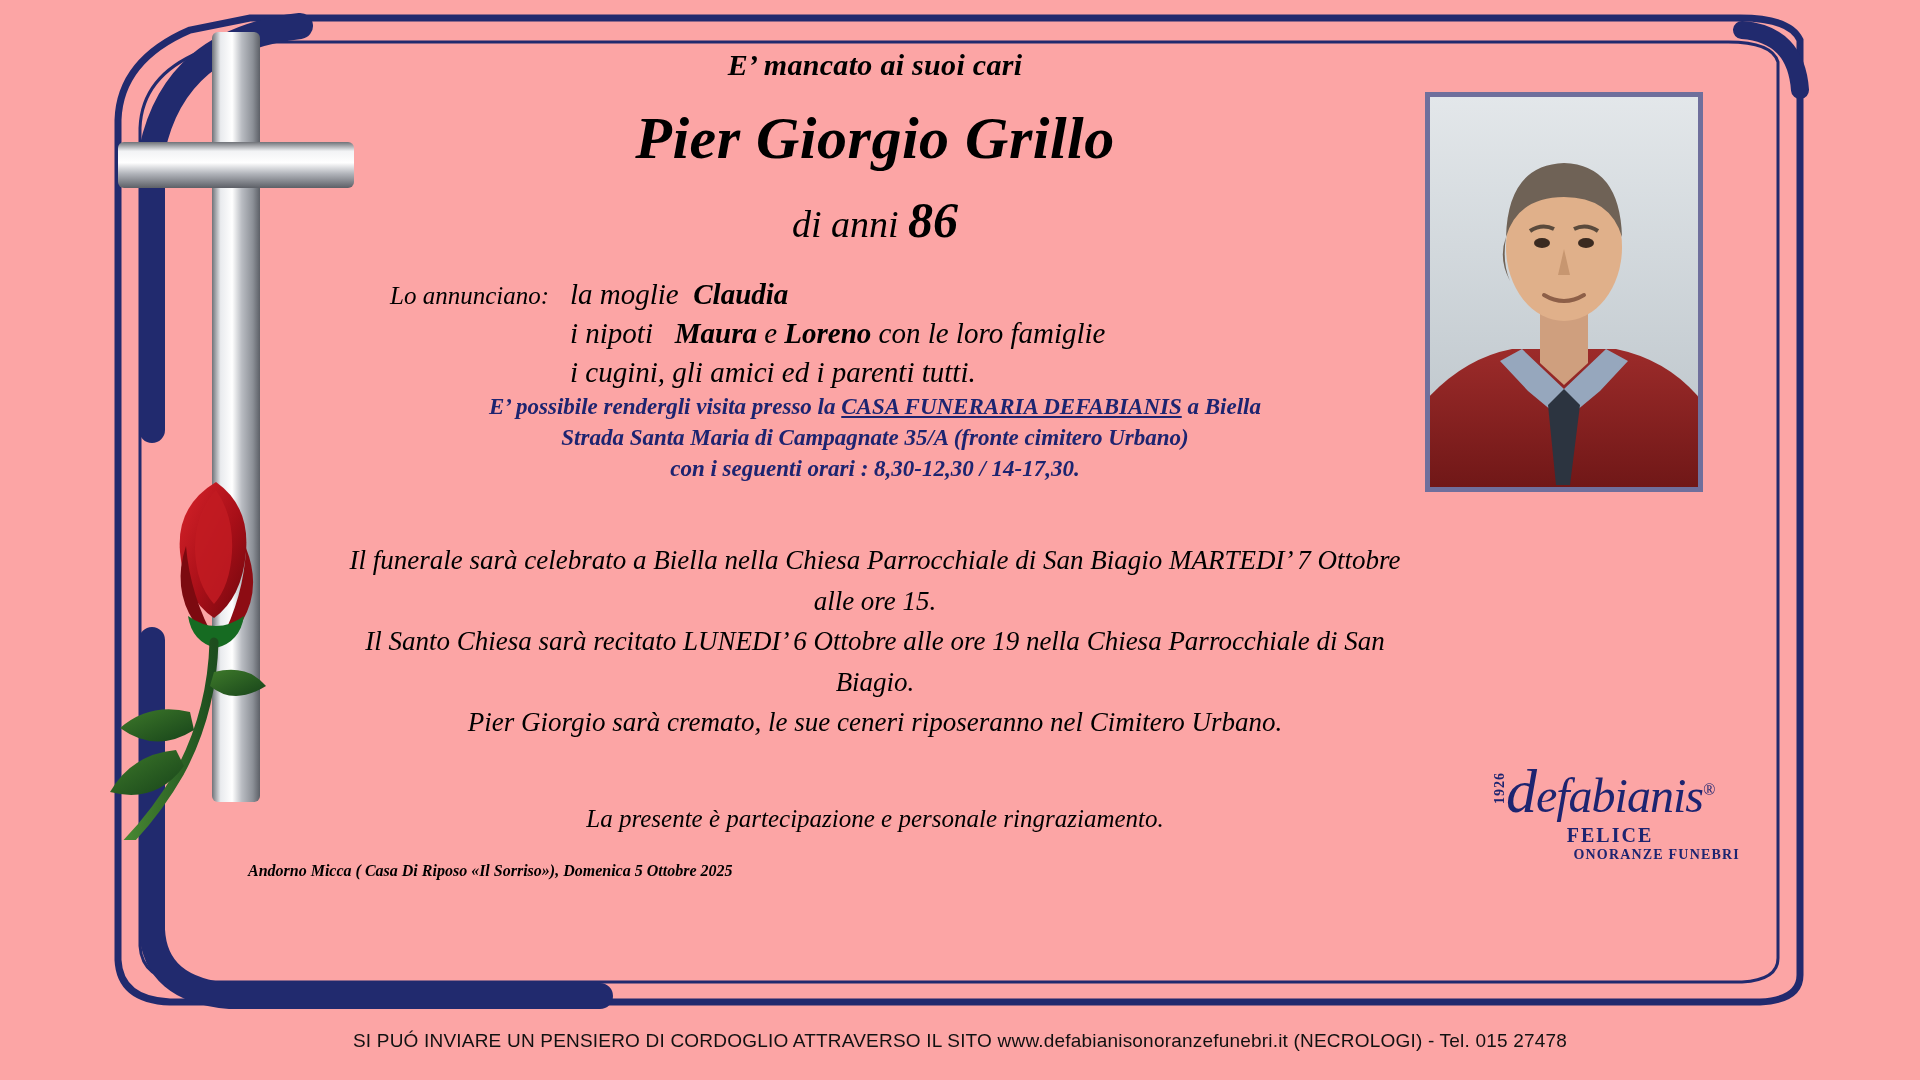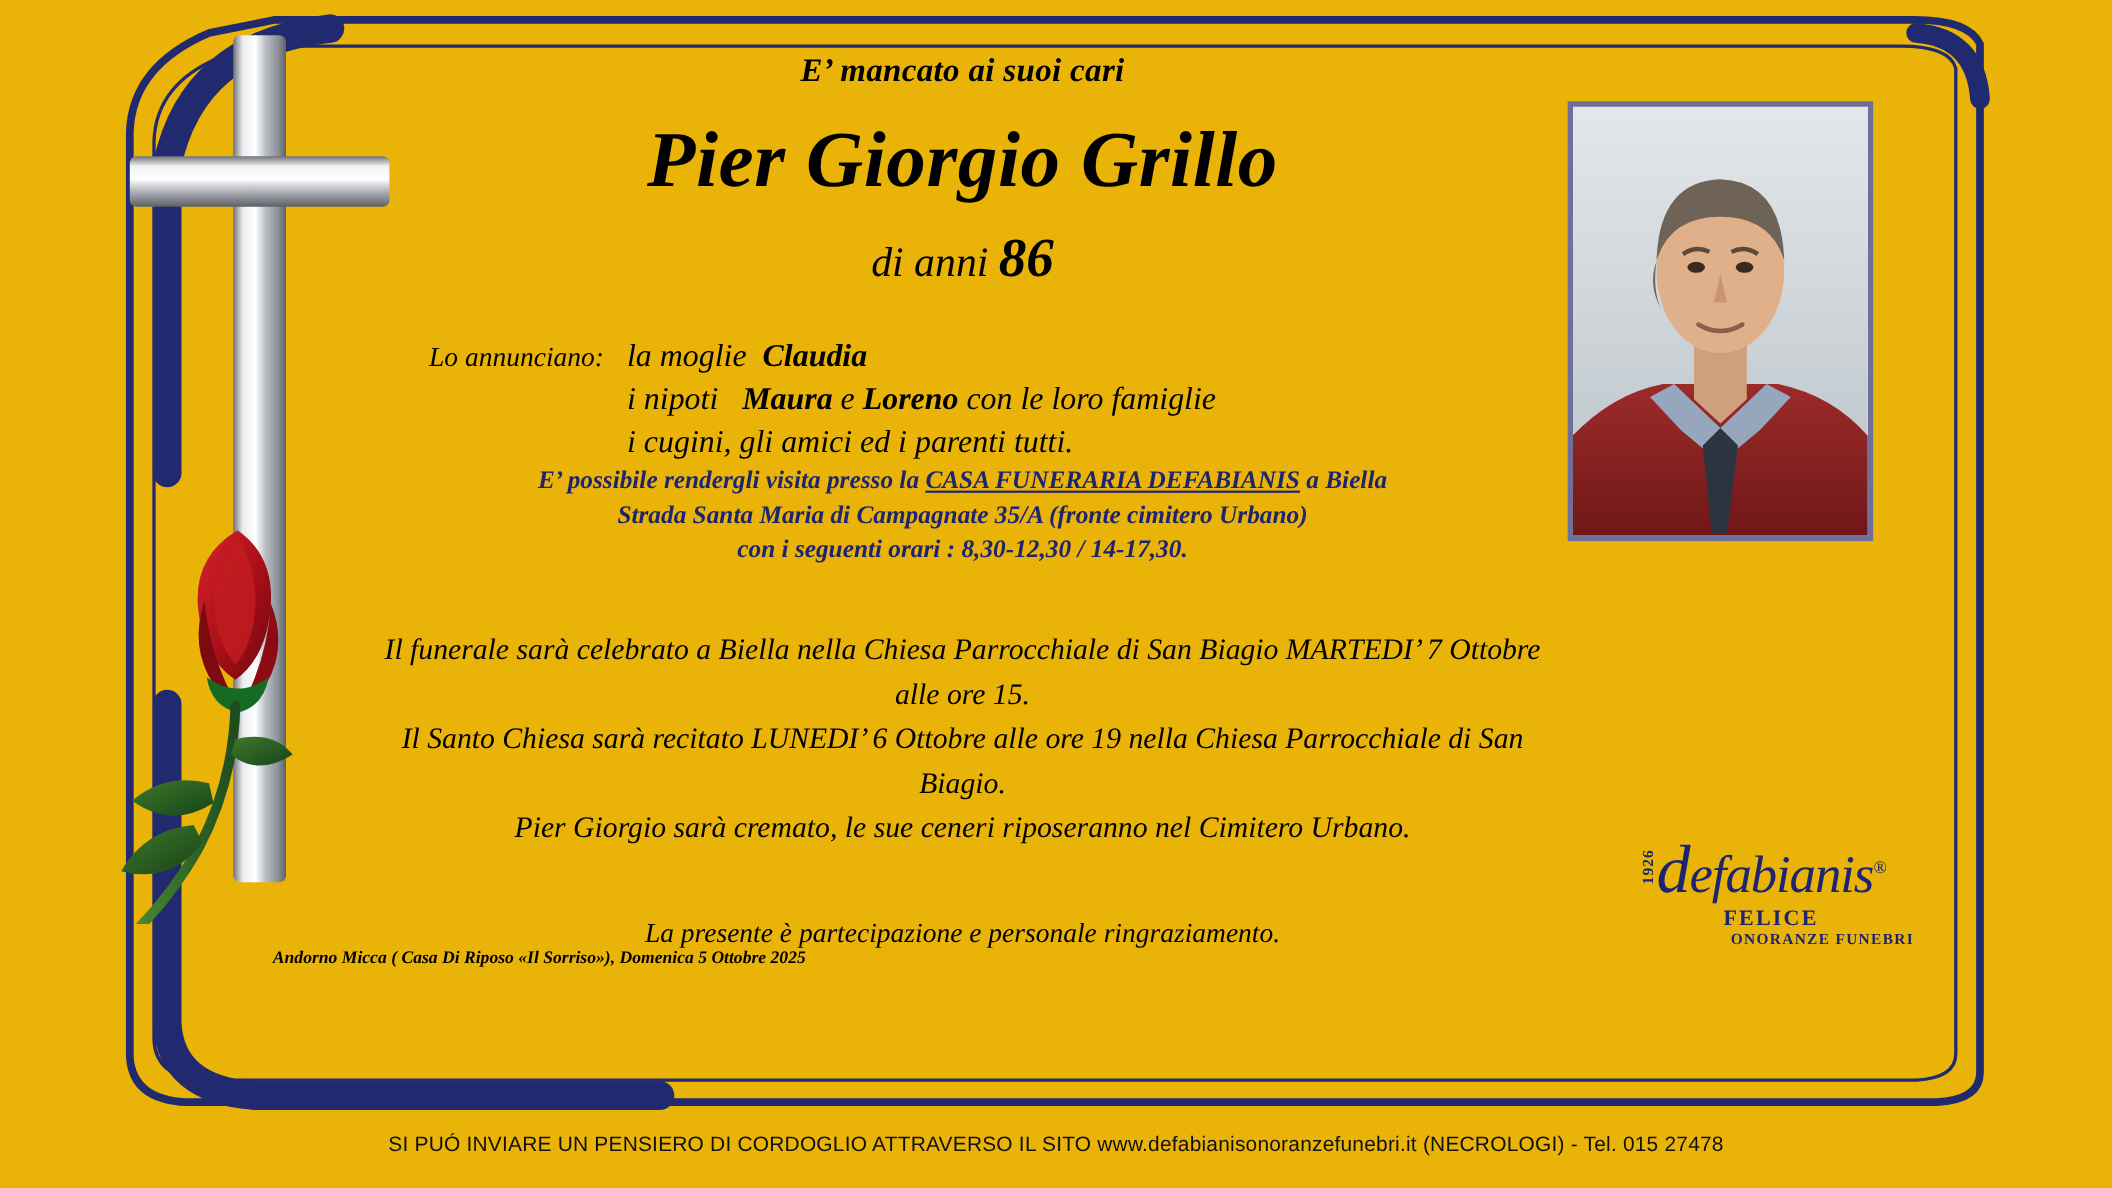--- a/index.html
+++ b/index.html
@@ -12,21 +12,21 @@
   }
   body {
     font-family: "Liberation Serif", serif;
     color: #000;
   }
 
   .card {
     position: relative;
     width: 1920px;
     height: 1080px;
-    background: #eab308;
+    background: #fca5a5;
     box-sizing: border-box;
   }
 
   
   .border-frame {
     position: absolute;
     left: 0;
     top: 0;
     width: 1920px;
     height: 1080px;
@@ -77,40 +77,40 @@
   .line-mancato {
     margin-top: 48px;
     font-size: 30px;
     font-style: italic;
     font-weight: bold;
     letter-spacing: 0.3px;
   }
 
   .name {
     margin-top: 22px;
-    font-size: 72px;
+    font-size: 60px;
     font-weight: bold;
     font-style: italic;
     letter-spacing: 0.5px;
     white-space: nowrap;
   }
 
   .age-line {
     margin-top: 18px;
     font-size: 38px;
     font-style: italic;
   }
   .age-line .age-num {
     font-size: 50px;
     font-weight: bold;
     font-style: italic;
   }
 
   .announce {
-    margin-top: 42px;
+    margin-top: 26px;
     text-align: left;
     padding-left: 60px;
     font-size: 29px;
     font-style: italic;
     line-height: 1.35;
   }
   .announce .lbl {
     display: inline-block;
     width: 180px;
     font-size: 25px;

